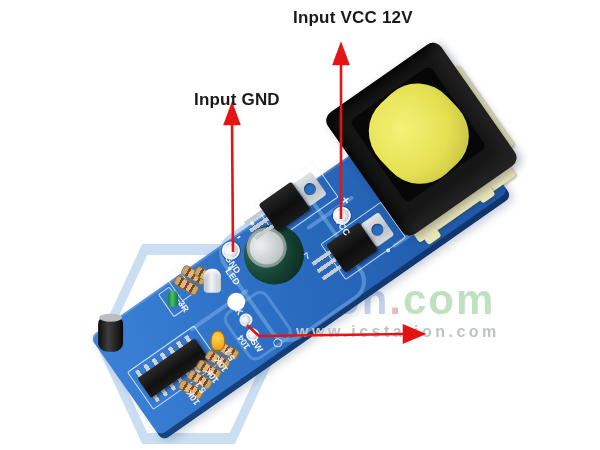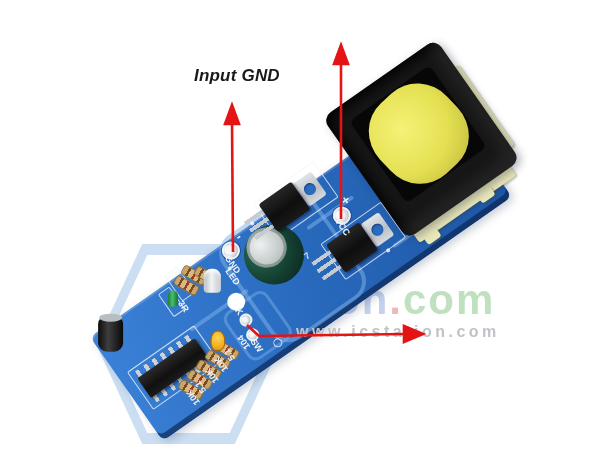--- a/index.html
+++ b/index.html
@@ -197,14 +197,15 @@
     <g stroke="#e51414" stroke-width="2.6" fill="#e51414">
       <line x1="341" y1="219" x2="341" y2="60"></line>
       <polygon points="341,45 334,64 348,64"></polygon>
       <line x1="233" y1="252" x2="232" y2="120"></line>
       <polygon points="232,105 225,124 239,124"></polygon>
       <polyline points="247,325 259,336 406,334" fill="none"></polyline>
       <polygon points="423,334 404,326 404,342"></polygon>
     </g>
   </svg>
 
-  <div class="abs ann" style="left:194px;top:66px;font-style:italic;">Input GND</div>
+  <div class="abs ann" style="left:293px;top:8px;">Input VCC 12V</div>
+  <div class="abs ann" style="left:194px;top:90px;">Input GND</div>
 </div>
 
 </body></html>

